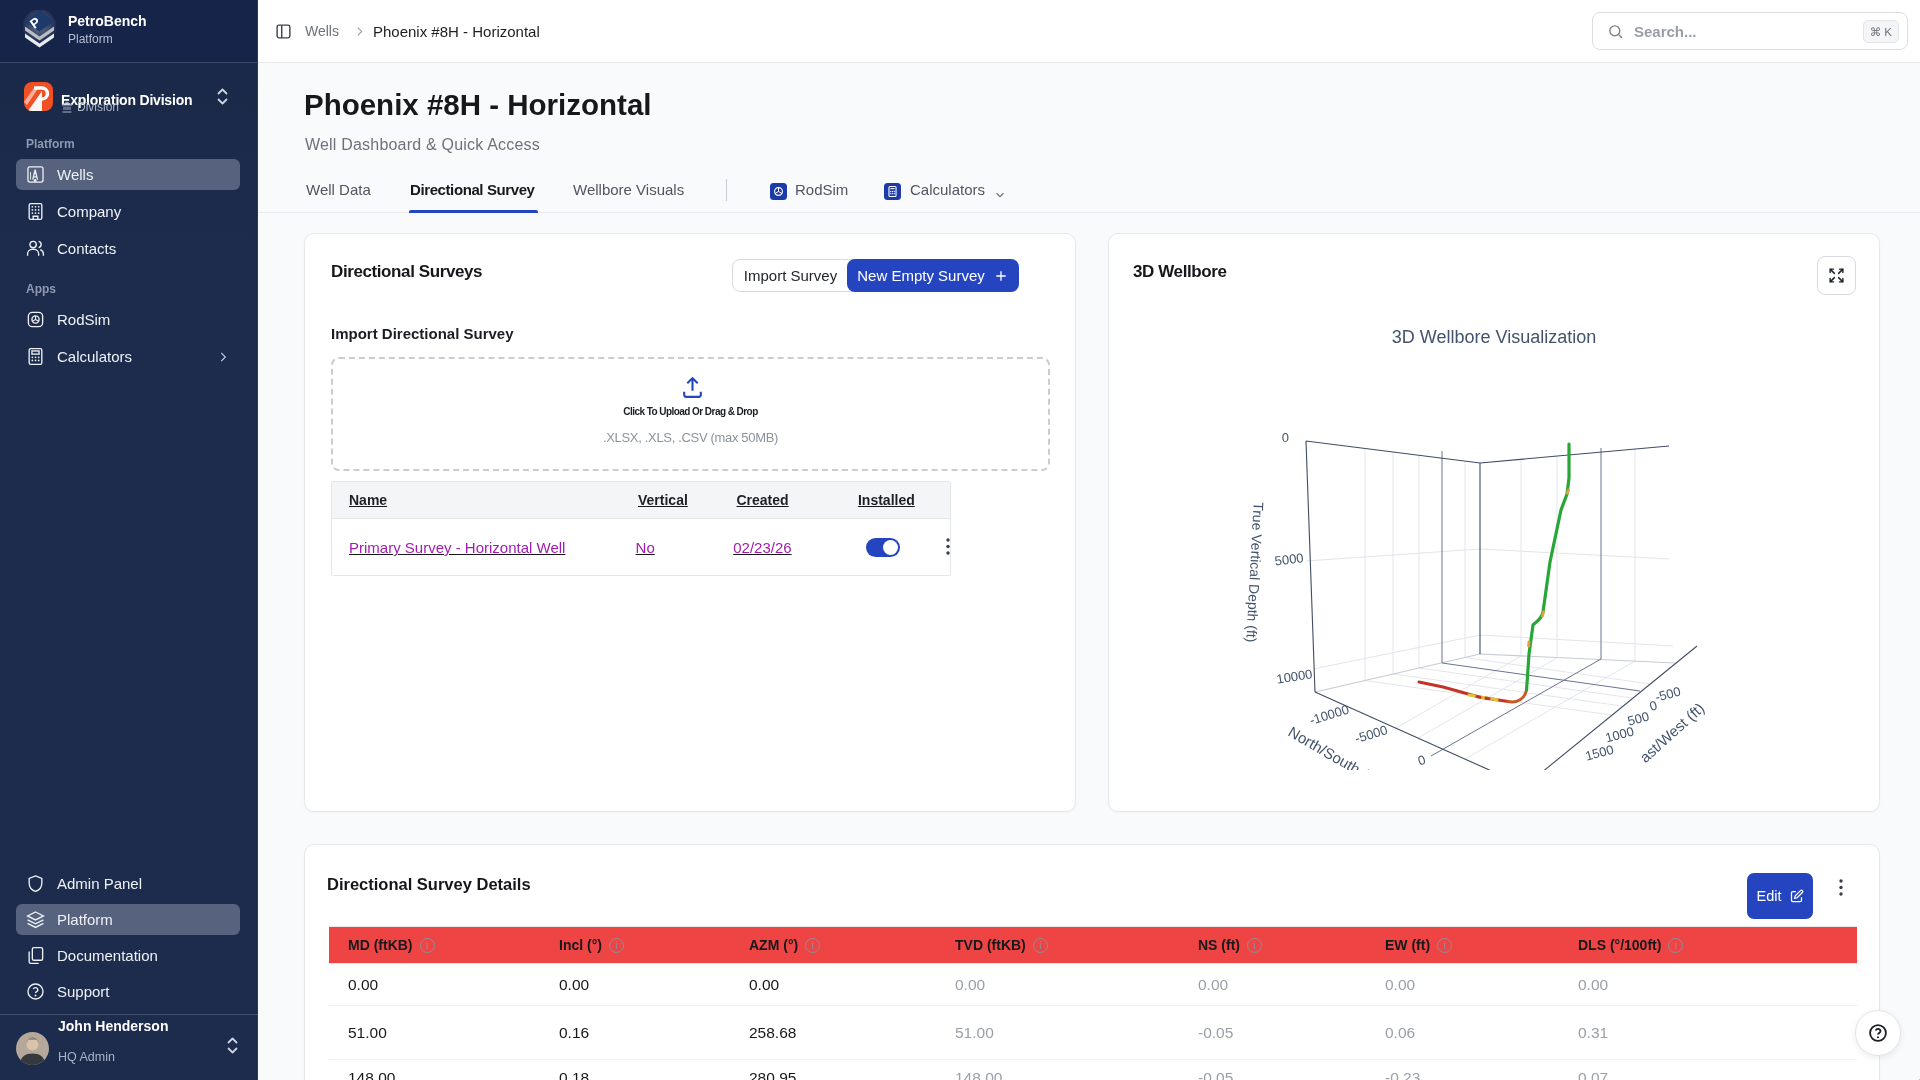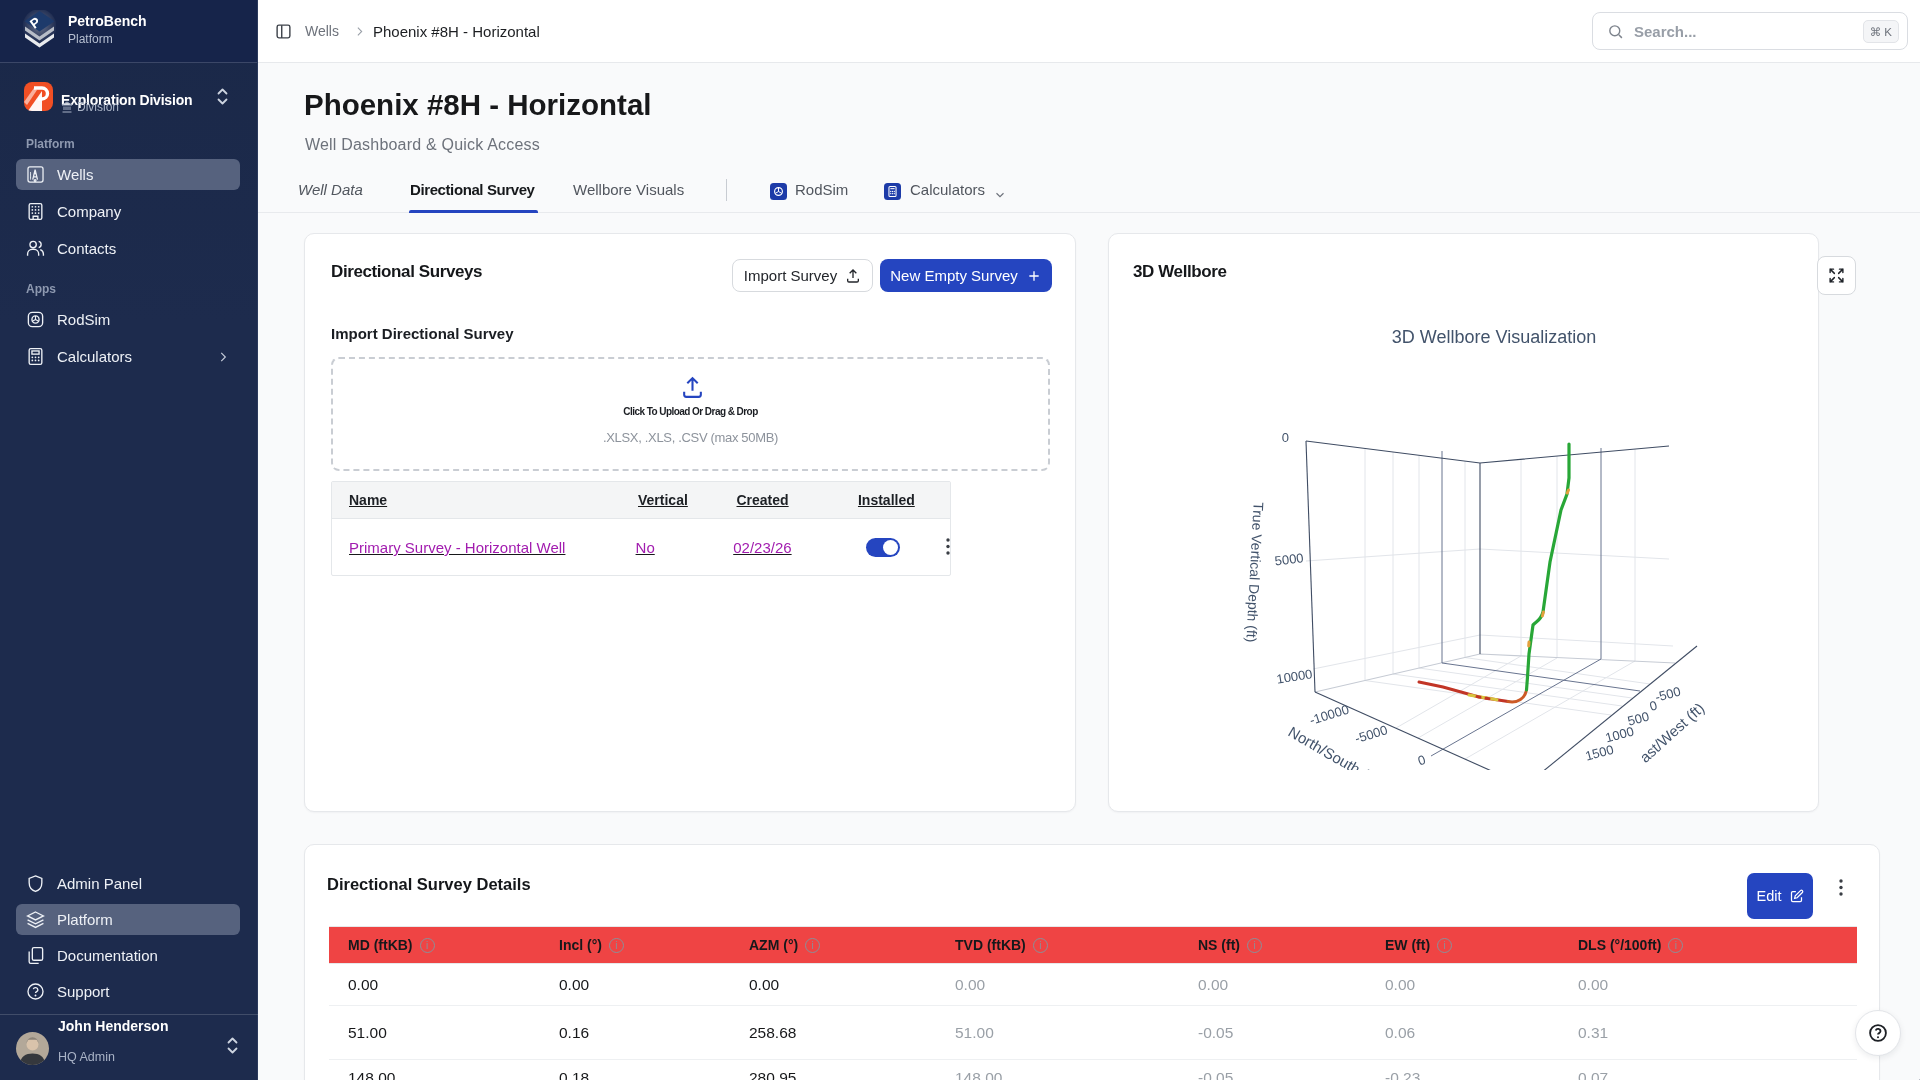--- a/index.html
+++ b/index.html
@@ -35,21 +35,21 @@
 #pagehead h1 { font-size:29.5px; font-weight:bold; letter-spacing:0; color:#17181a; }
 #pagehead .sub { font-size:16px; letter-spacing:0.2px; color:#6d727b; }
 .tabs-border { position:absolute; left:258px; top:212px; width:1662px; height:1px; background:#e8eaed; }
 .tab { position:absolute; top:181px; font-size:15px; color:#51565e; }
 .tab.active { color:#16181b; font-weight:bold; letter-spacing:-0.4px; }
 .tab-underline { position:absolute; left:409px; top:210px; width:129px; height:3px; background:#2545c0; border-radius:2px 2px 0 0; }
 
 
 .card { position:absolute; background:#fff; border:1px solid #e6e8eb; border-radius:10px; box-shadow:0 1px 2px rgba(16,24,40,0.04); }
 #card-left { left:304px; top:233px; width:772px; height:579px; }
-#card-right { left:1108px; top:233px; width:711px; height:579px; }
+#card-right { left:1108px; top:233px; width:772px; height:579px; }
 #card-bottom { left:304px; top:844px; width:1576px; height:260px; border-radius:10px; }
 .card-h { font-size:17px; font-weight:bold; letter-spacing:-0.4px; color:#15171a; }
 
 .btn-outline { display:inline-flex; align-items:center; justify-content:center; gap:8px; background:#fff; border:1px solid #d7dade; border-radius:8px; font-size:15px; font-weight:500; color:#23262b; }
 .btn-blue { display:inline-flex; align-items:center; justify-content:center; gap:8px; background:#2545c0; border:none; border-radius:8px; font-size:15px; font-weight:500; color:#fff; }
 
 #dropzone { position:absolute; left:26px; top:123px; width:719px; height:114px; border:2px dashed #c9cdd3; border-radius:8px; }
 #dropzone .t1 { position:absolute; top:47px; width:100%; text-align:center; font-size:10px; letter-spacing:-0.55px; font-weight:bold; color:#1b1e23; }
 #dropzone .t2 { position:absolute; top:71px; width:100%; text-align:center; font-size:13px; letter-spacing:-0.33px; color:#8d939c; }
 
@@ -239,21 +239,21 @@
         </svg>
       <div class="ph">Search...</div>
       <div class="kbd">⌘ K</div>
     </div>
   </div>
 
   <div id="pagehead">
     <h1 class="abs" style="left:304px; top:88px;">Phoenix #8H - Horizontal</h1>
     <div class="sub abs" style="left:305px; top:136px;">Well Dashboard &amp; Quick Access</div>
   </div>
-  <div class="tab" style="left:298px;font-style:italic;">Well Data</div>
+  <div class="tab" style="left:306px;">Well Data</div>
   <div class="tab active" style="left:410px;">Directional Survey</div>
   <div class="tab" style="left:573px;">Wellbore Visuals</div>
   <div class="abs" style="left:726px; top:179px; width:1px; height:22px; background:#c8ccd2;"></div>
   <svg class="abs" style="left:770px; top:183px;" width="17" height="17" viewBox="0 0 24 24">
       <rect width="24" height="24" rx="5" fill="#1d3ba8"></rect>
       <circle cx="12" cy="12" r="5.5" fill="none" stroke="#fff" stroke-width="1.6"></circle>
       <path d="M12 12v-5.5M12 12l4.7 2.7M12 12l-4.7 2.7" stroke="#fff" stroke-width="1.4"></path>
     </svg>
   <div class="tab" style="left:795px;">RodSim</div>
   <svg class="abs" style="left:884px; top:183px;" width="17" height="17" viewBox="0 0 24 24">
@@ -270,21 +270,21 @@
   <div class="tab-underline"></div>
 
   <div class="card" id="card-left">
     <div class="card-h abs" style="left:26px; top:28px;">Directional Surveys</div>
     <div class="btn-outline abs" style="left:427px; top:25px; width:141px; height:33px;">Import Survey
       <svg width="16" height="16" viewBox="0 0 24 24" fill="none" stroke="#23262b" stroke-width="2">
           <path d="M12 15V4M7 8l5-5 5 5"></path>
           <path d="M4 16v3a2 2 0 0 0 2 2h12a2 2 0 0 0 2-2v-3"></path>
         </svg>
     </div>
-    <div class="btn-blue abs" style="left:575px; top:25px; width:172px; height:33px;">New Empty Survey
+    <div class="btn-blue abs" style="left:542px; top:25px; width:172px; height:33px;">New Empty Survey
       <svg width="16" height="16" viewBox="0 0 24 24" fill="none" stroke="#fff" stroke-width="2">
           <path d="M12 5v14M5 12h14"></path>
         </svg>
     </div>
     <div class="abs" style="left:26px; top:91px; font-size:15px; font-weight:600; color:#1b1e23;">Import Directional Survey</div>
     <div id="dropzone">
       <svg class="abs" style="left:347px; top:16px;" width="25" height="25" viewBox="0 0 24 24" fill="none" stroke="#2545c0" stroke-width="2">
           <path d="M12 15V4M7 8l5-5 5 5"></path>
           <path d="M4 16v3a2 2 0 0 0 2 2h12a2 2 0 0 0 2-2v-3"></path>
         </svg>

